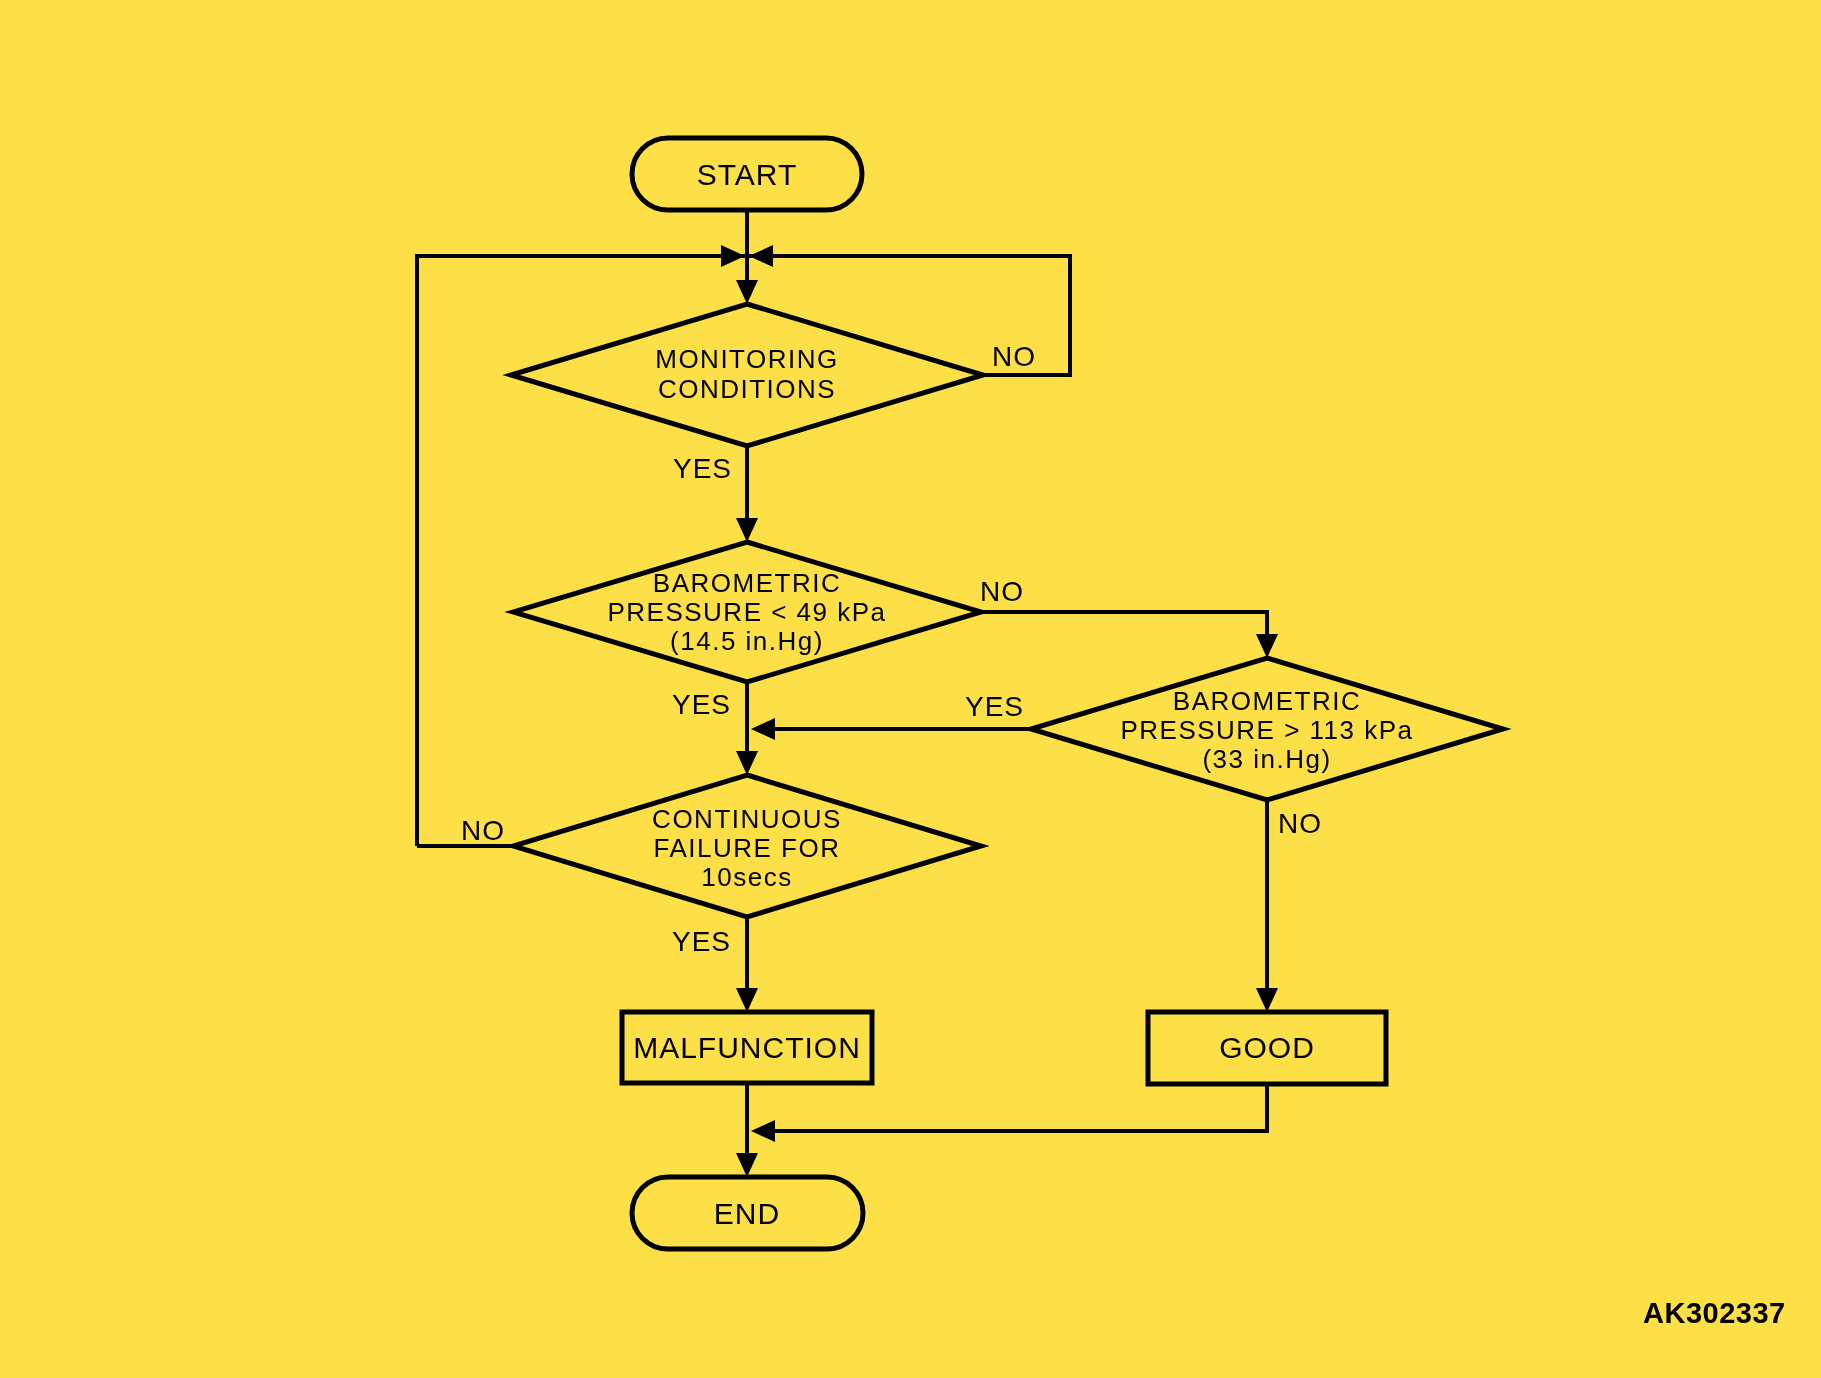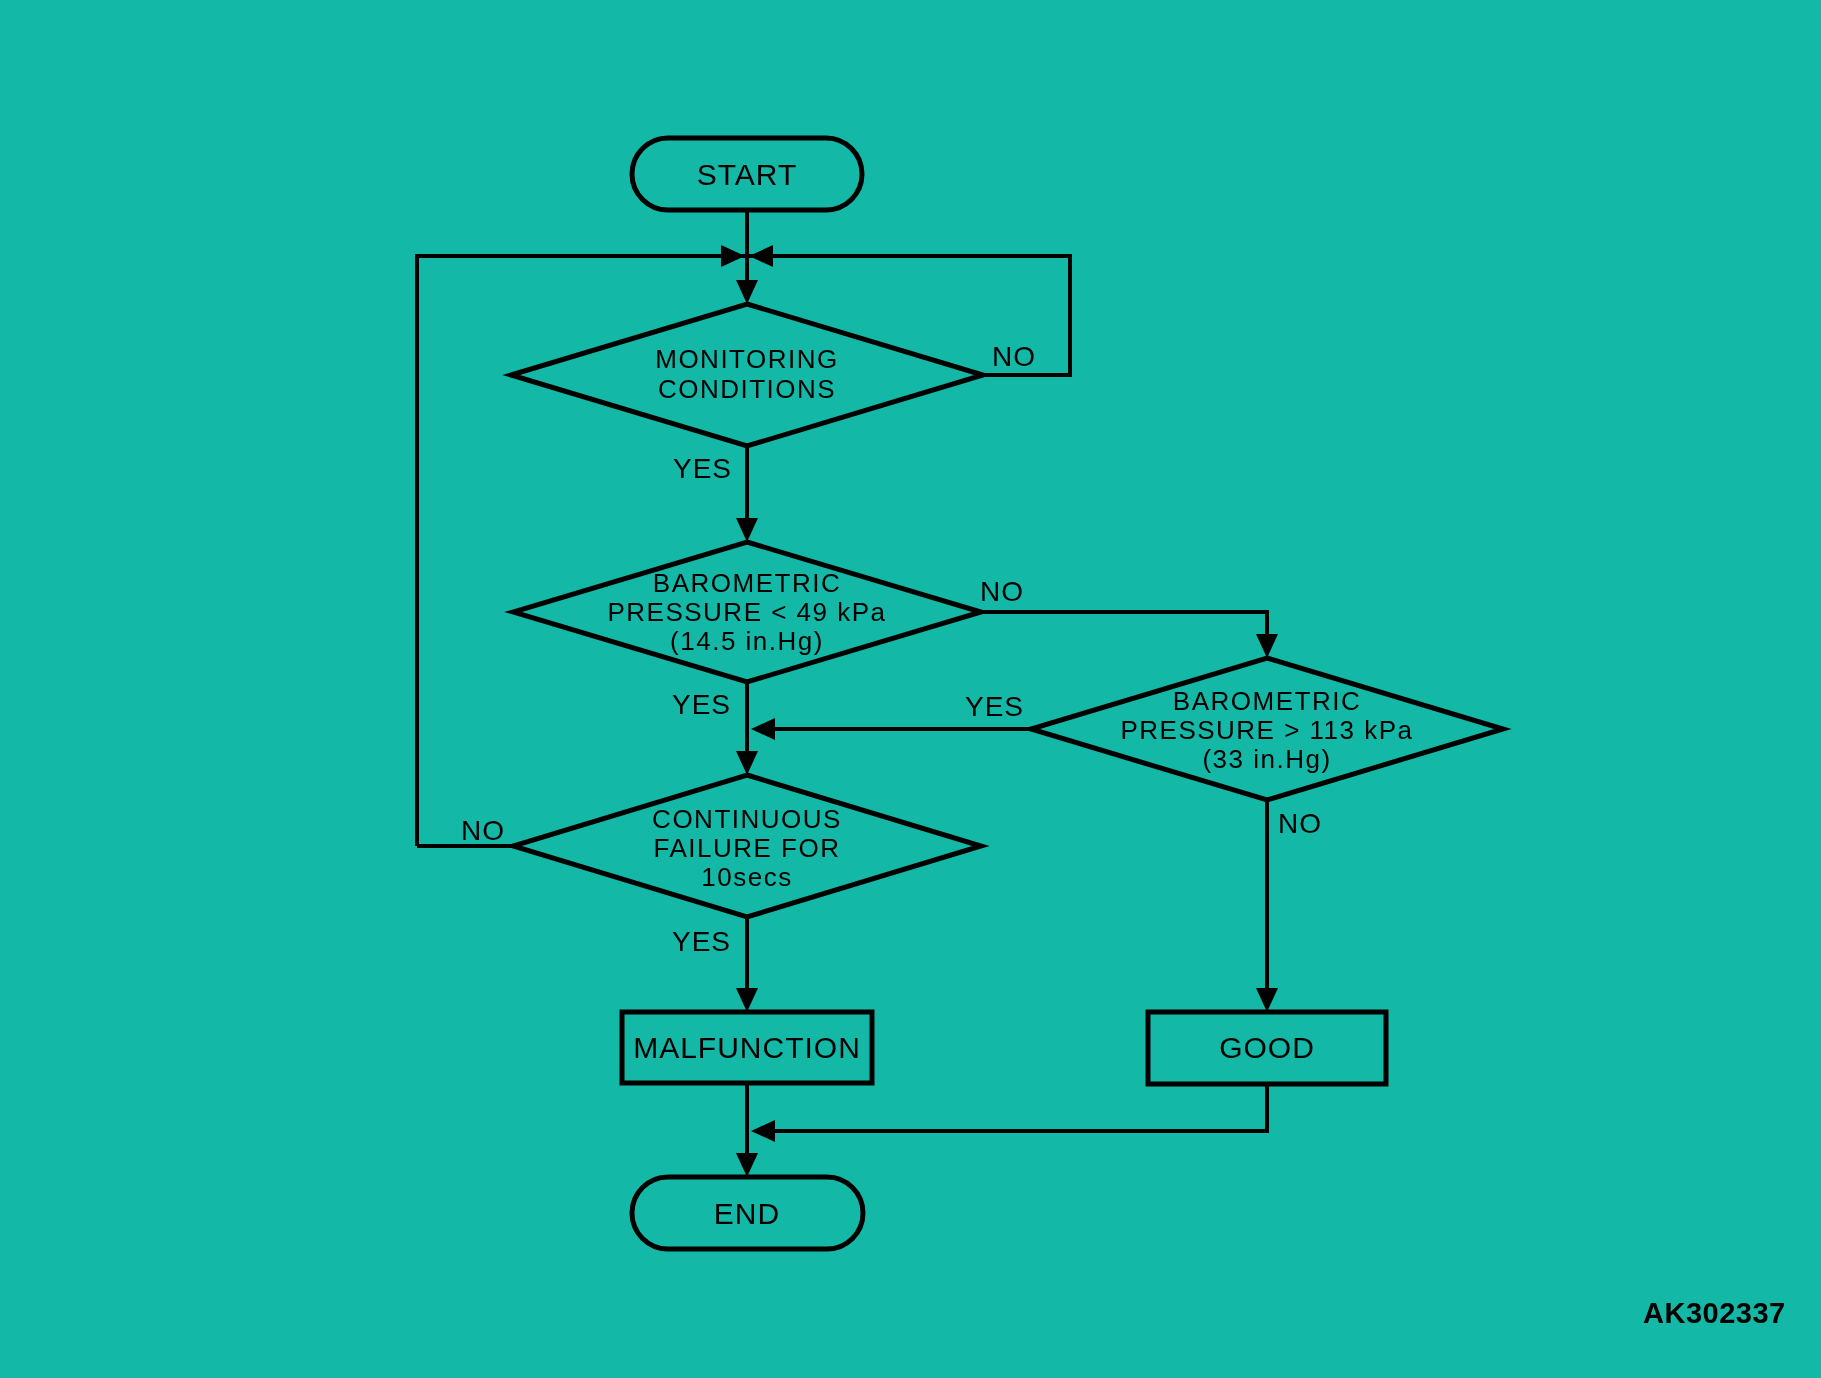--- a/index.html
+++ b/index.html
@@ -1,16 +1,16 @@
 <!DOCTYPE html>
 <html><head>
 <meta charset="utf-8">
 <style>
   html, body { margin: 0; padding: 0; background: #ffffff; }
-  .canvas-wrap { width: 1821px; height: 1378px; background: #14b8a6; position: relative; }
+  .canvas-wrap { width: 1821px; height: 1378px; background: #fde047; position: relative; }
   svg { display: block; }
   svg text {
     font-family: "Liberation Sans", sans-serif;
     fill: #000000;
   }
   .shape   { fill: none; stroke: #000000; stroke-width: 5; stroke-linejoin: miter; }
   .conn    { fill: none; stroke: #000000; stroke-width: 4; }
   .arrow   { fill: #000000; stroke: none; }
   .node-label    { font-size: 30px; letter-spacing: 1px; }
   .diamond-label { font-size: 26px; letter-spacing: 1.5px; }

